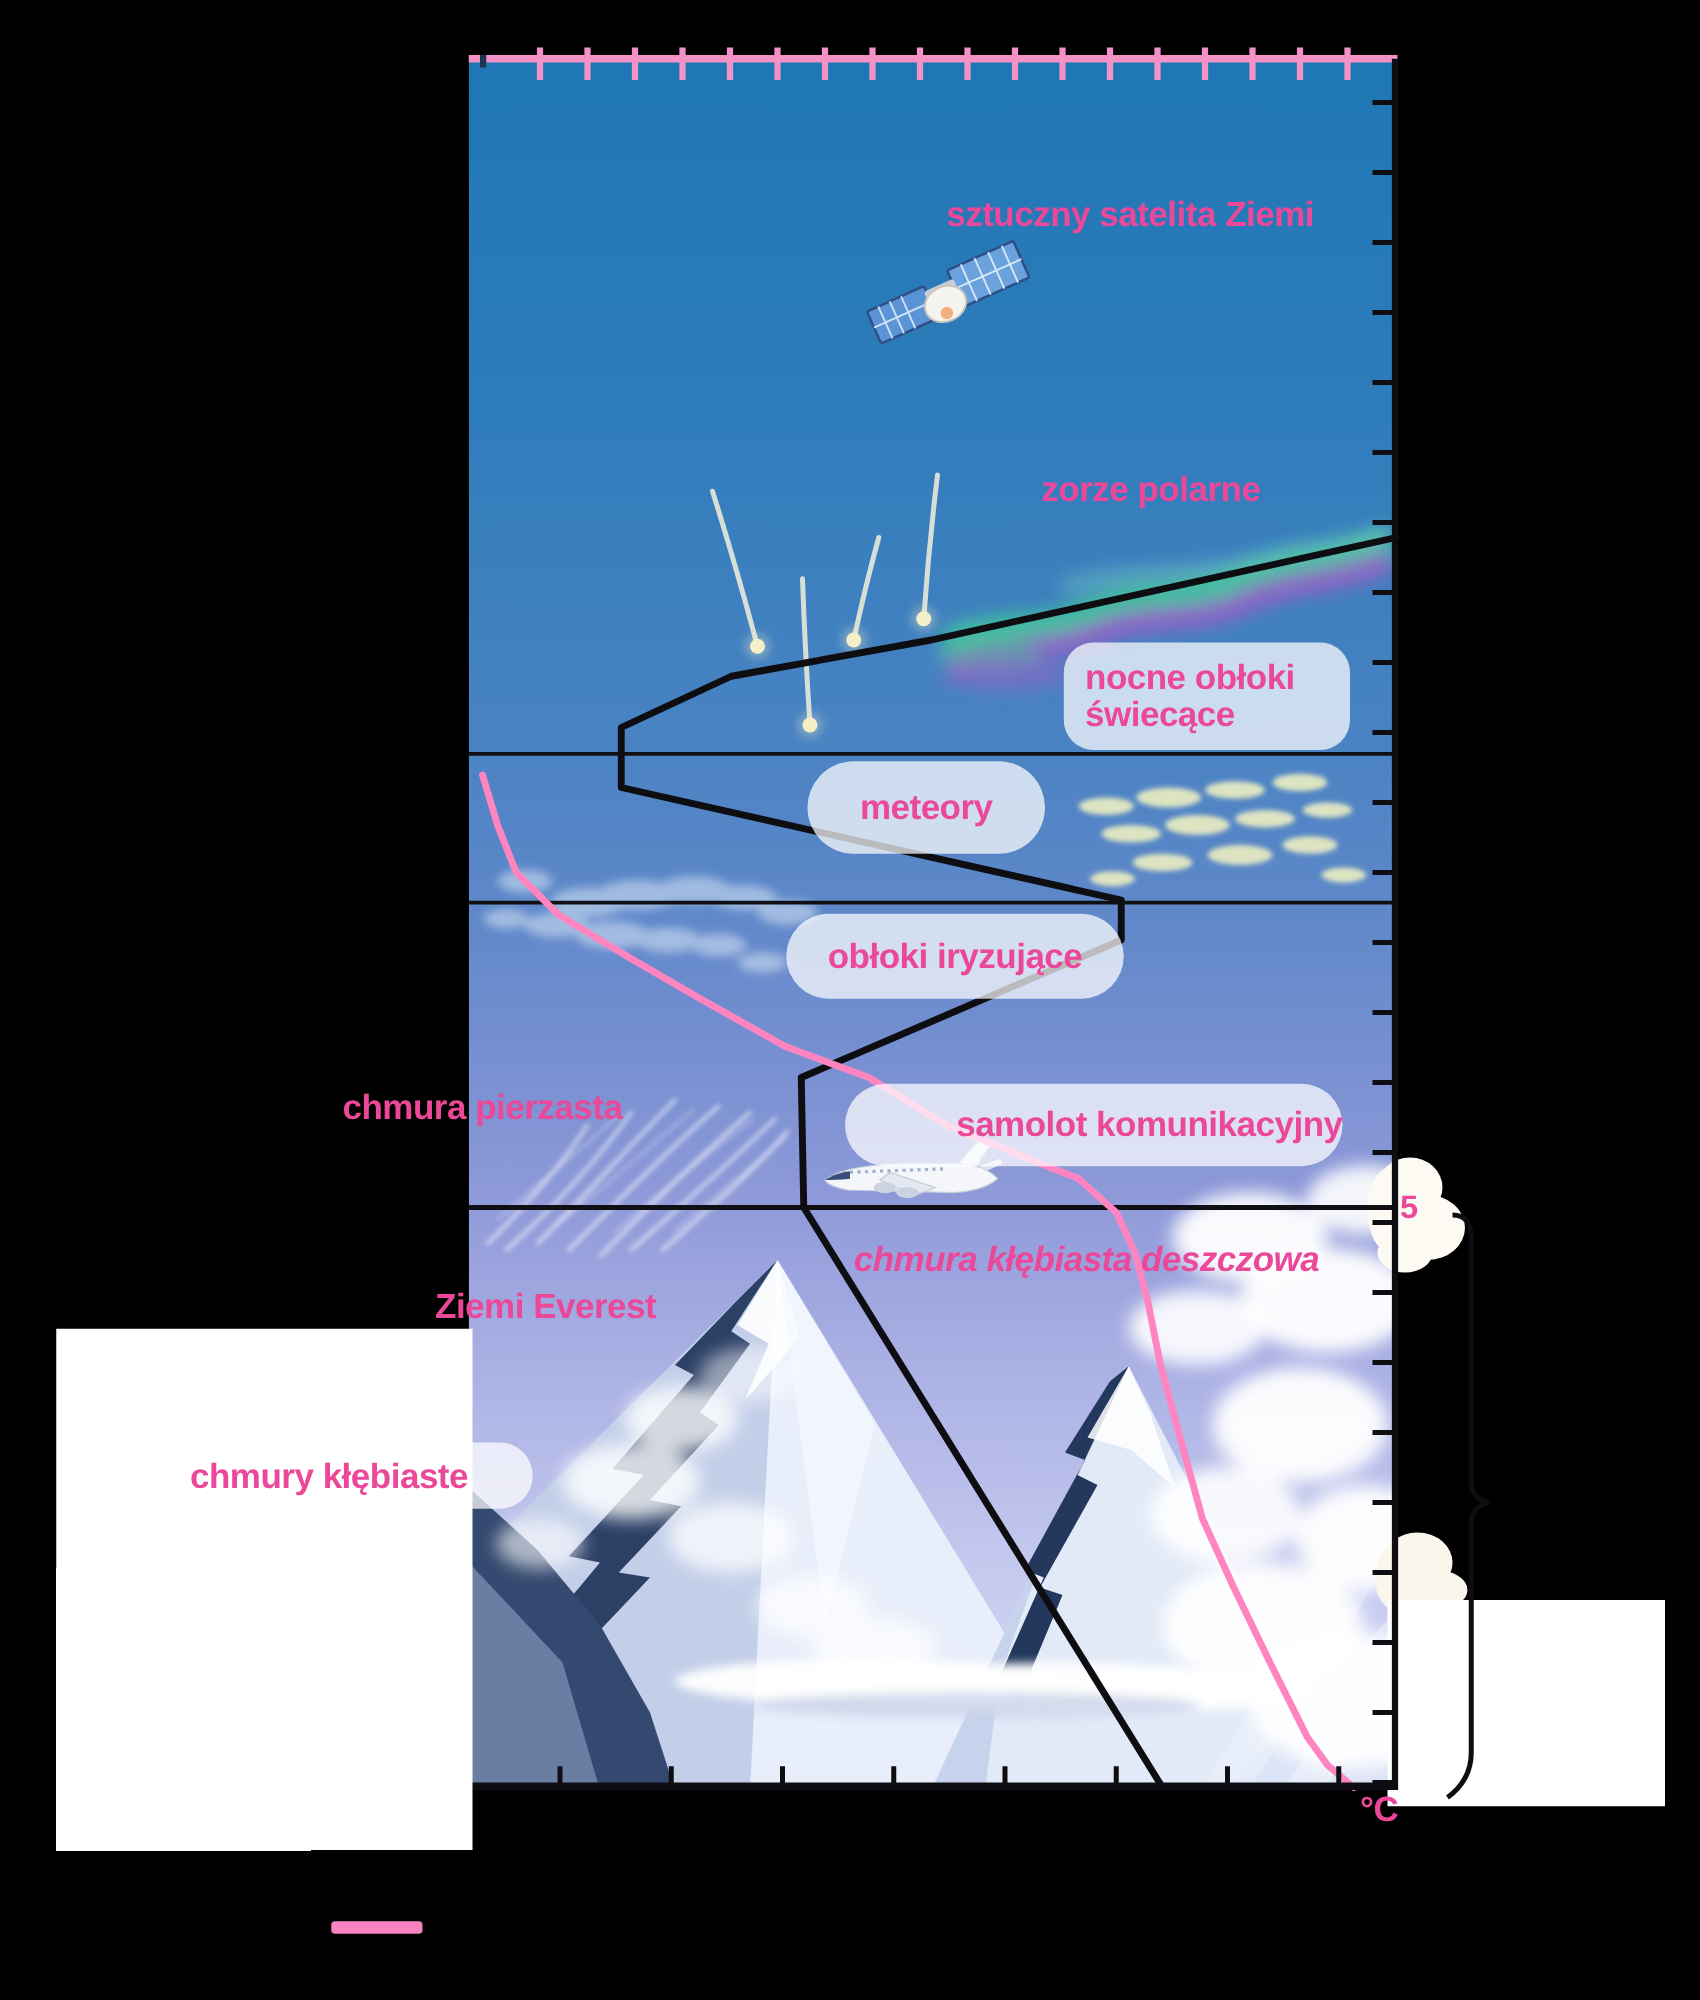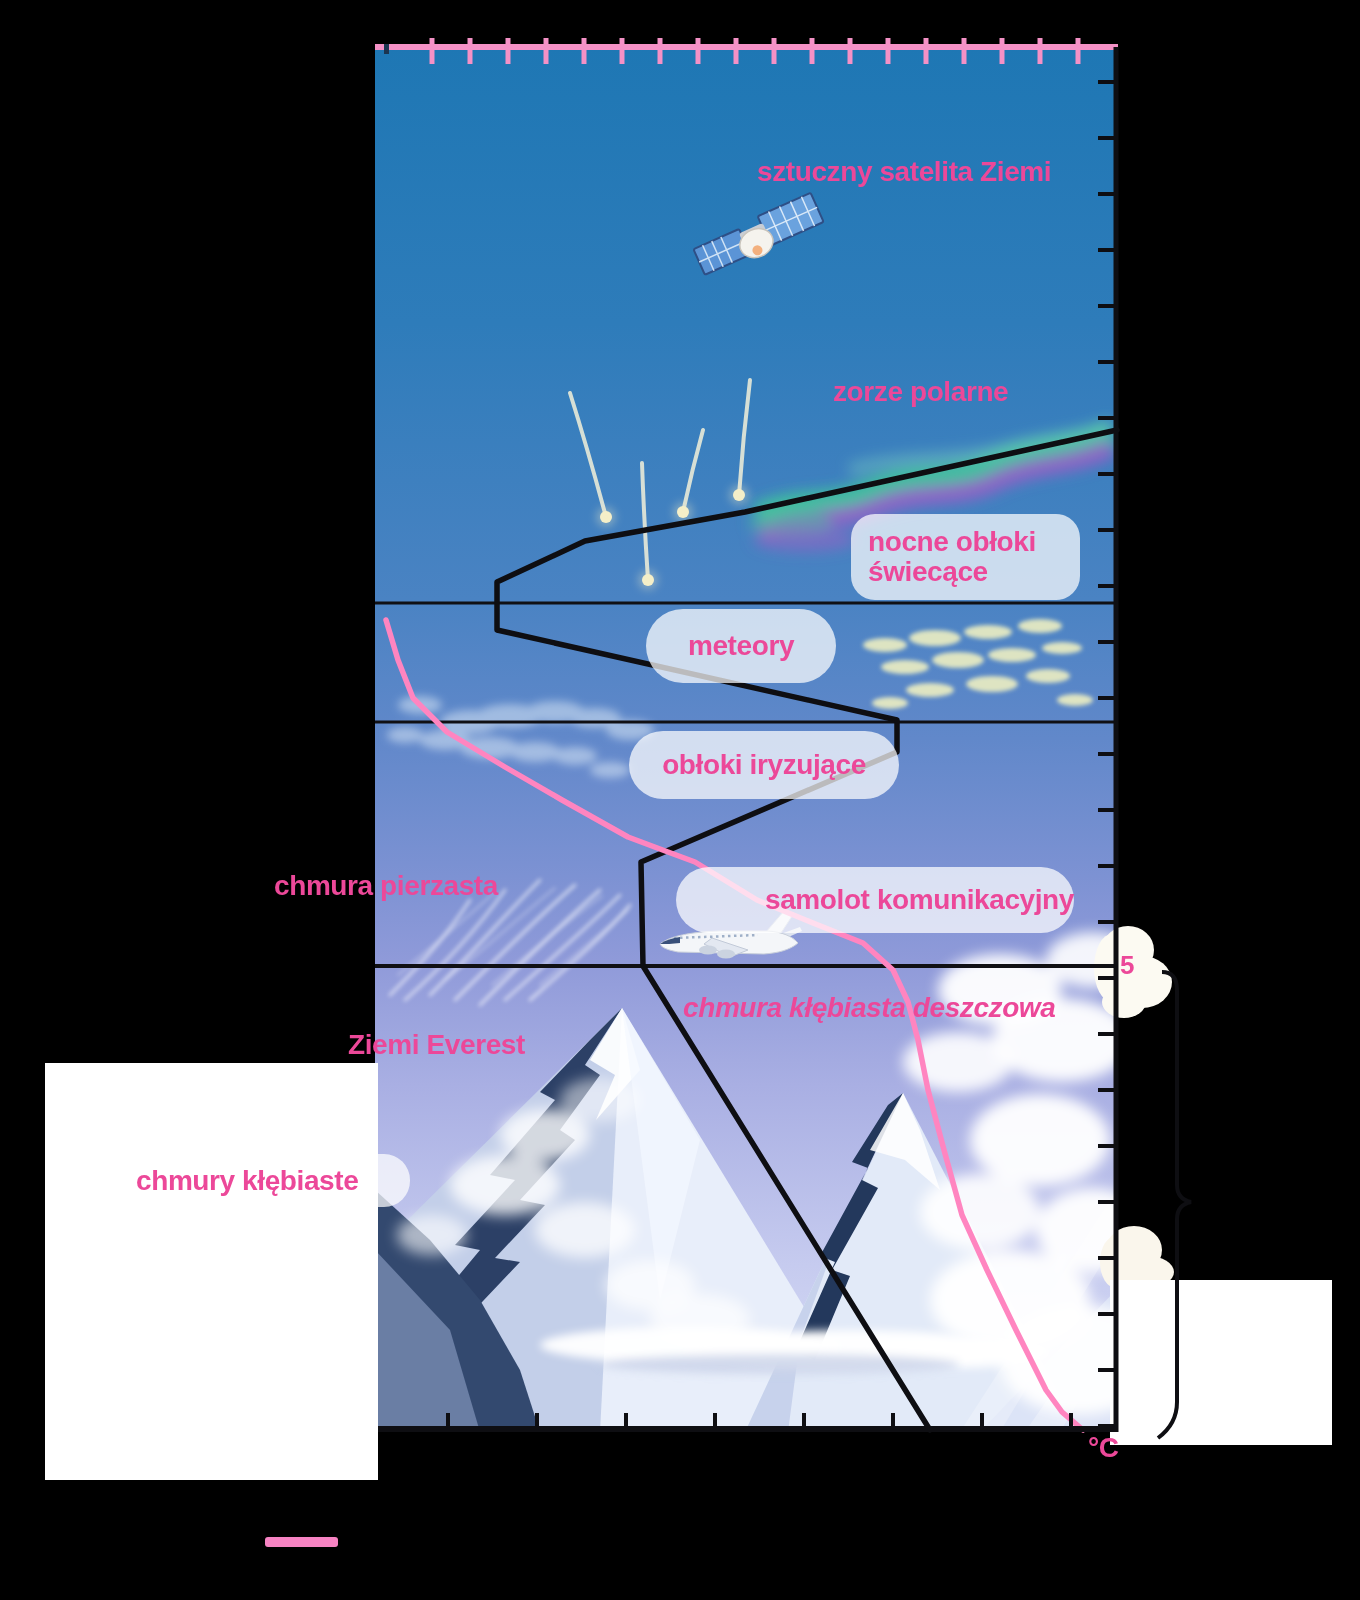--- a/index.html
+++ b/index.html
@@ -8,21 +8,21 @@
   #scene{position:absolute;left:0;top:0;}
   .lbl{position:absolute;font-weight:700;font-size:28px;letter-spacing:-0.4px;
        color:#ec4899;white-space:nowrap;line-height:30px;}
   .pill{position:absolute;background:rgba(255,255,255,0.72);display:flex;align-items:center;}
   .pill .lbl{position:static;}
   .p-noct{left:851px;top:514px;width:212px;height:86px;border-radius:24px;padding-left:17px;}
   .p-noct .lbl{white-space:normal;width:190px;}
   .p-met{left:646px;top:609px;width:190px;height:74px;border-radius:37px;justify-content:center;}
   .p-iry{left:629px;top:731px;width:270px;height:68px;border-radius:34px;justify-content:center;}
   .p-sam{left:676px;top:867px;width:398px;height:66px;border-radius:33px;justify-content:flex-end;}
-  .p-cum{left:119px;top:1154px;width:274px;height:53px;border-radius:26px;padding-left:17px;}
+  .p-cum{left:135px;top:1154px;width:274px;height:53px;border-radius:26px;padding-left:17px;}
   .p-nim{left:56px;top:1323px;width:453px;height:69px;border-radius:34px;padding-left:25px;}
   .l-sat{left:757px;top:157px;}
   .l-aur{left:833px;top:377px;}
   .l-cir{left:274px;top:844px;margin-top:27px;}
   .l-cb{left:683px;top:993px;font-style:italic;}
   .l-ev{left:348px;top:1030px;}
   .l-10{left:1120px;top:950px;font-size:26px;letter-spacing:0;}
   .l-unit{left:1088px;top:1433px;}
   #legend-swatch{position:absolute;left:265px;top:1537px;width:73px;height:10px;
                  border-radius:3px;}

